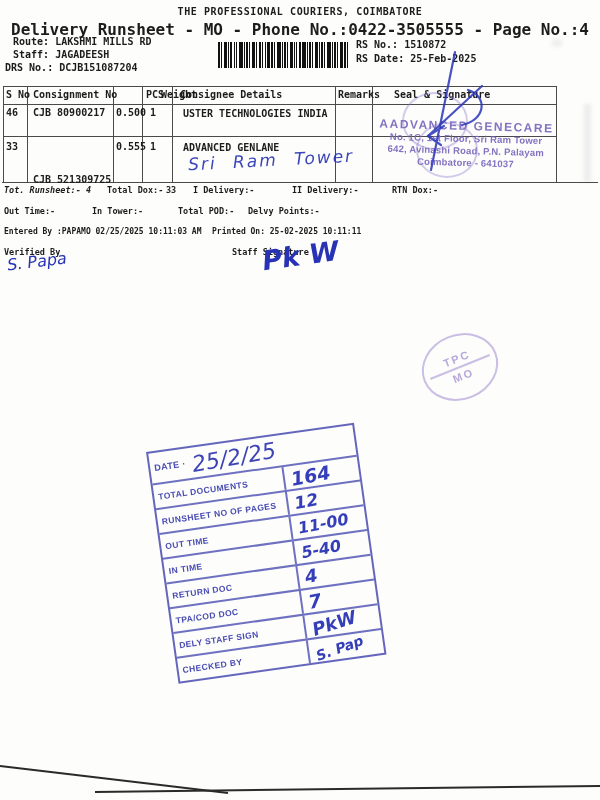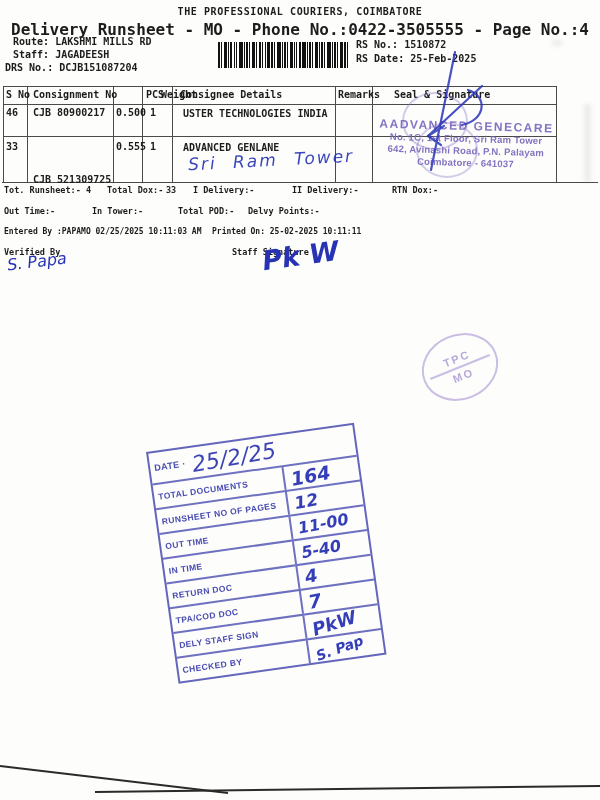--- a/index.html
+++ b/index.html
@@ -179,21 +179,21 @@
 
   <div class="purple-stamp">
     <div class="nm">AADVANCED GENECARE</div>
     <div class="ad">No. 1C, 1st Floor, Sri Ram Tower</div>
     <div class="ad">642, Avinashi Road, P.N. Palayam</div>
     <div class="ad">Coimbatore - 641037</div>
   </div>
   <div class="faint-ellipse" style="left:402px;top:92px;width:62px;height:54px;"></div>
   <div class="faint-ellipse" style="left:416px;top:122px;width:58px;height:52px;"></div>
 
-  <div class="abs sum" style="left:4px;top:185px;">Tot. Runsheet:- 4</div>
+  <div class="abs sum" style="left:4px;top:185px;font-style:italic;">Tot. Runsheet:- 4</div>
   <div class="abs sum" style="left:107px;top:185px;">Total Dox:-</div>
   <div class="abs sum" style="left:166px;top:185px;">33</div>
   <div class="abs sum" style="left:193px;top:185px;">I Delivery:-</div>
   <div class="abs sum" style="left:292px;top:185px;">II Delivery:-</div>
   <div class="abs sum" style="left:392px;top:185px;">RTN Dox:-</div>
 
   <div class="abs sum" style="left:4px;top:206px;">Out Time:-</div>
   <div class="abs sum" style="left:92px;top:206px;">In Tower:-</div>
   <div class="abs sum" style="left:178px;top:206px;">Total POD:-</div>
   <div class="abs sum" style="left:248px;top:206px;">Delvy Points:-</div>

